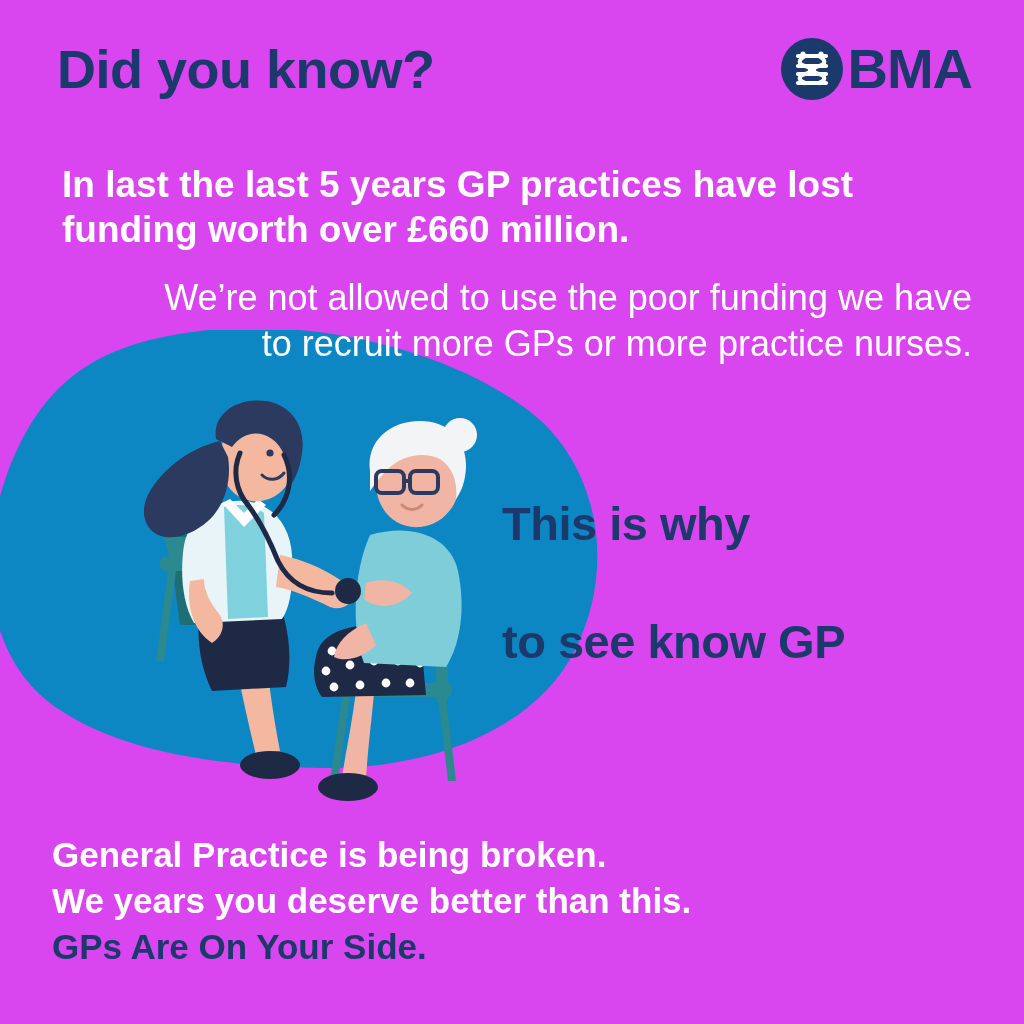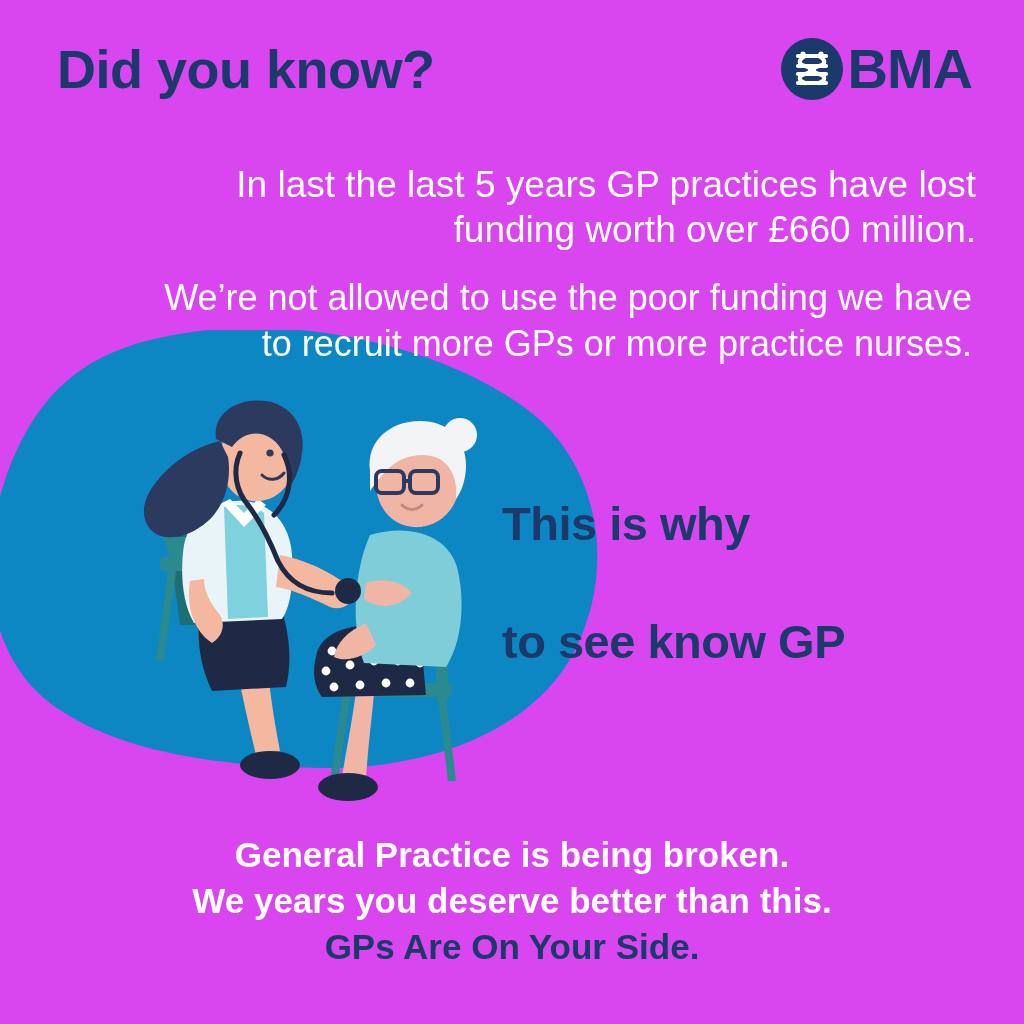--- a/index.html
+++ b/index.html
@@ -54,27 +54,27 @@
     font-size: 56px;
     font-weight: bold;
     color: #1b3a6b;
     letter-spacing: -1px;
     line-height: 1;
   }
 
   
   .stat {
     position: absolute;
-    left: 76px;
+    left: 62px;
     top: 162px;
     width: 900px;
-    text-align: right;
+    text-align: left;
     color: #ffffff;
     font-size: 37px;
-    font-weight: normal;
+    font-weight: bold;
     line-height: 1.22;
   }
   .subcopy {
     position: absolute;
     left: 52px;
     top: 275px;
     width: 920px;
     text-align: right;
     color: #ffffff;
     font-size: 36px;
@@ -93,21 +93,20 @@
     line-height: 1.25;
     letter-spacing: -0.5px;
   }
 
   
   .footer {
     position: absolute;
     left: 52px;
     top: 832px;
     width: 920px;
-    text-align: center;
     line-height: 1.32;
   }
   .footer .fline {
     display: block;
     font-size: 35px;
     font-weight: bold;
     color: #ffffff;
   }
   .footer .fline.accent {
     color: #1b3a6b;

